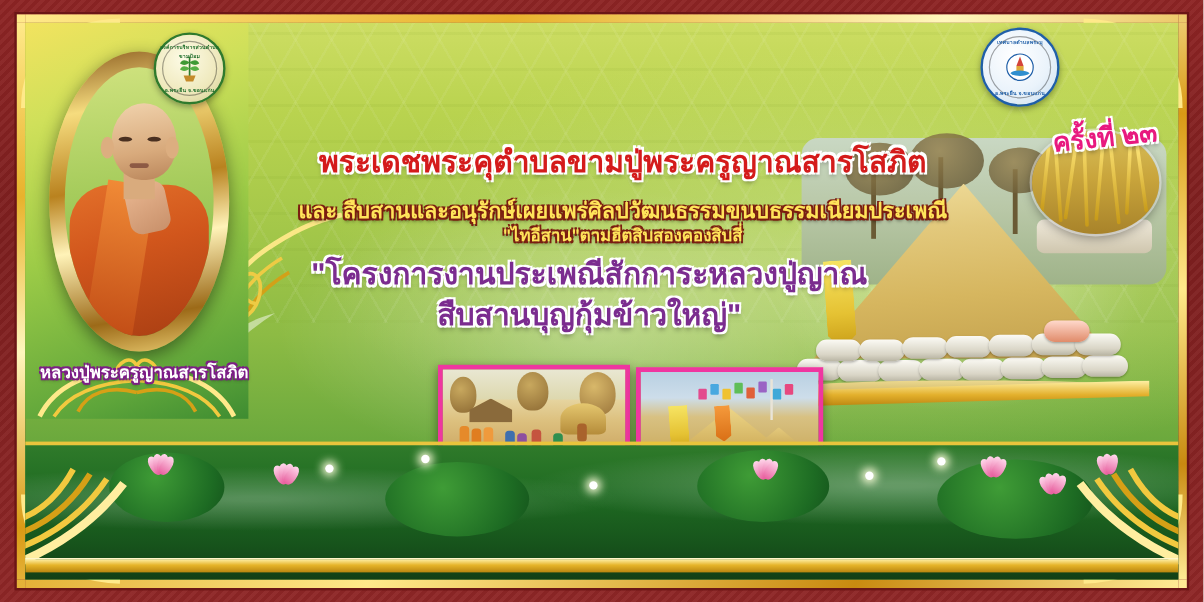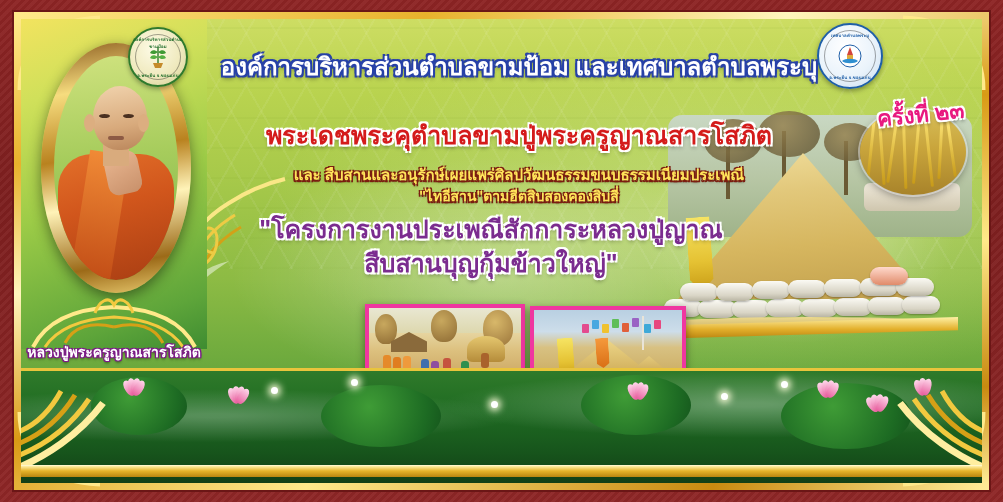--- a/index.html
+++ b/index.html
@@ -90,21 +90,21 @@
   .m-eyeR{position:absolute;left:50%;top:58px;margin-left:7px;width:11px;height:4px;border-radius:50%;background:#4a3020;}
   .m-mouth{position:absolute;left:50%;top:80px;margin-left:-8px;width:16px;height:4px;border-radius:3px;background:#8d5a44;}
   .m-neck{position:absolute;left:50%;top:88px;margin-left:-13px;width:26px;height:22px;background:#d9ab7d;}
   .m-body{position:absolute;left:50%;bottom:-6px;margin-left:-58px;width:116px;height:132px;border-radius:34px 34px 0 0;
     background:linear-gradient(165deg,#e3702a 0%,#d1561c 40%,#a63c12 100%);}
   .m-sash{position:absolute;left:26px;bottom:0;width:40px;height:128px;transform:rotate(9deg);
     background:linear-gradient(180deg,#f08a36,#c24d16);}
   .m-shoulder{position:absolute;left:50%;top:96px;margin-left:-10px;width:34px;height:42px;border-radius:10px;
     background:linear-gradient(160deg,#eab892,#c8906a);transform:rotate(-12deg);}
   .monk-orn{position:absolute;left:4px;bottom:-4px;width:178px;height:70px;}
-  .monk-cap{position:absolute;left:0;right:0;top:284px;text-align:center;line-height:1.06;margin-top:42px;}
+  .monk-cap{position:absolute;left:0;right:0;top:284px;text-align:right;line-height:1.06;}
   .monk-name{font-size:14px;font-weight:bold;color:#fff;
     text-shadow:-1.3px -1.3px 0 #7d1c88,1.3px -1.3px 0 #7d1c88,-1.3px 1.3px 0 #7d1c88,1.3px 1.3px 0 #7d1c88,0 2px 3px rgba(0,0,0,.6);}
   .monk-sub{margin-top:2px;font-size:11px;font-weight:bold;color:#fff;
     text-shadow:-1px -1px 0 #7d1c88,1px -1px 0 #7d1c88,-1px 1px 0 #7d1c88,1px 1px 0 #7d1c88;}
 
   
   .seal{position:absolute;border-radius:50%;display:flex;align-items:center;justify-content:center;}
   .seal-left{left:107px;top:8px;width:56px;height:56px;
     background:radial-gradient(circle at 42% 36%,#fdfbe6,#efe9bd 58%,#cfc98c);
     border:2px solid #2f7a2d;box-shadow:0 2px 5px rgba(0,0,0,.35);}
@@ -133,21 +133,21 @@
       -1.6px -1.6px 0 #fff,1.6px -1.6px 0 #fff,-1.6px 1.6px 0 #fff,1.6px 1.6px 0 #fff,
       0 2px 3px rgba(0,0,0,.45);
   }
   .t-phra{
     left:148px;top:104px;width:700px;font-size:25px;color:#d41b1b;
     text-shadow:
       -1.8px -1.8px 0 #fff,1.8px -1.8px 0 #fff,-1.8px 1.8px 0 #fff,1.8px 1.8px 0 #fff,
       0 0 2px #fff,0 3px 4px rgba(0,0,0,.45);
   }
   .t-sub1{
-    left:118px;top:148px;width:760px;font-size:15px;color:#ffe45a;
+    left:118px;top:148px;width:760px;font-size:18px;color:#ffe45a;
     text-shadow:
       -1.5px -1.5px 0 #7b1d10,1.5px -1.5px 0 #7b1d10,-1.5px 1.5px 0 #7b1d10,1.5px 1.5px 0 #7b1d10,
       0 2px 3px rgba(0,0,0,.5);
   }
   .t-sub2{
     left:118px;top:170px;width:760px;font-size:14px;color:#ffe45a;
     text-shadow:
       -1.5px -1.5px 0 #7b1d10,1.5px -1.5px 0 #7b1d10,-1.5px 1.5px 0 #7b1d10,1.5px 1.5px 0 #7b1d10,
       0 2px 3px rgba(0,0,0,.5);
   }
@@ -417,21 +417,20 @@
       <div class="seal-txt-top">เทศบาลตำบลพระบุ</div>
       <svg class="seal-emblem" viewBox="0 0 26 26">
         <circle cx="13" cy="13" r="11" fill="#ffffff" stroke="#1f5fa8" stroke-width="1"></circle>
         <path d="M13 4 L16 12 L10 12Z" fill="#d4443a"></path>
         <rect x="10" y="12" width="6" height="5" fill="#e0a93a"></rect>
         <path d="M5 18 C8 15 18 15 21 18 C18 21 8 21 5 18Z" fill="#2f8fd0"></path>
       </svg>
       <div class="seal-txt-bot">อ.พระยืน   จ.ขอนแก่น</div>
     </div>
 
-    <div class="txt t-head">องค์การบริหารส่วนตำบลขามป้อม และเทศบาลตำบลพระบุ</div>
     <div class="txt t-phra">พระเดชพระคุตำบลขามปู่พระครูญาณสารโสภิต</div>
     <div class="txt t-sub1">และ สืบสานและอนุรักษ์เผยแพร่ศิลปวัฒนธรรมขนบธรรมเนียมประเพณี</div>
     <div class="txt t-sub2">"ไทอีสาน"ตามฮีตสิบสองคองสิบสี่</div>
     <div class="txt t-proj1">"โครงการงานประเพณีสักการะหลวงปู่ญาณ</div>
     <div class="txt t-proj2">สืบสานบุญกุ้มข้าวใหญ่"</div>
 
     <div class="edition">ครั้งที่ ๒๓</div>
 
     <div class="thumb thumb-a">
       <div class="thumb-outline"></div>

